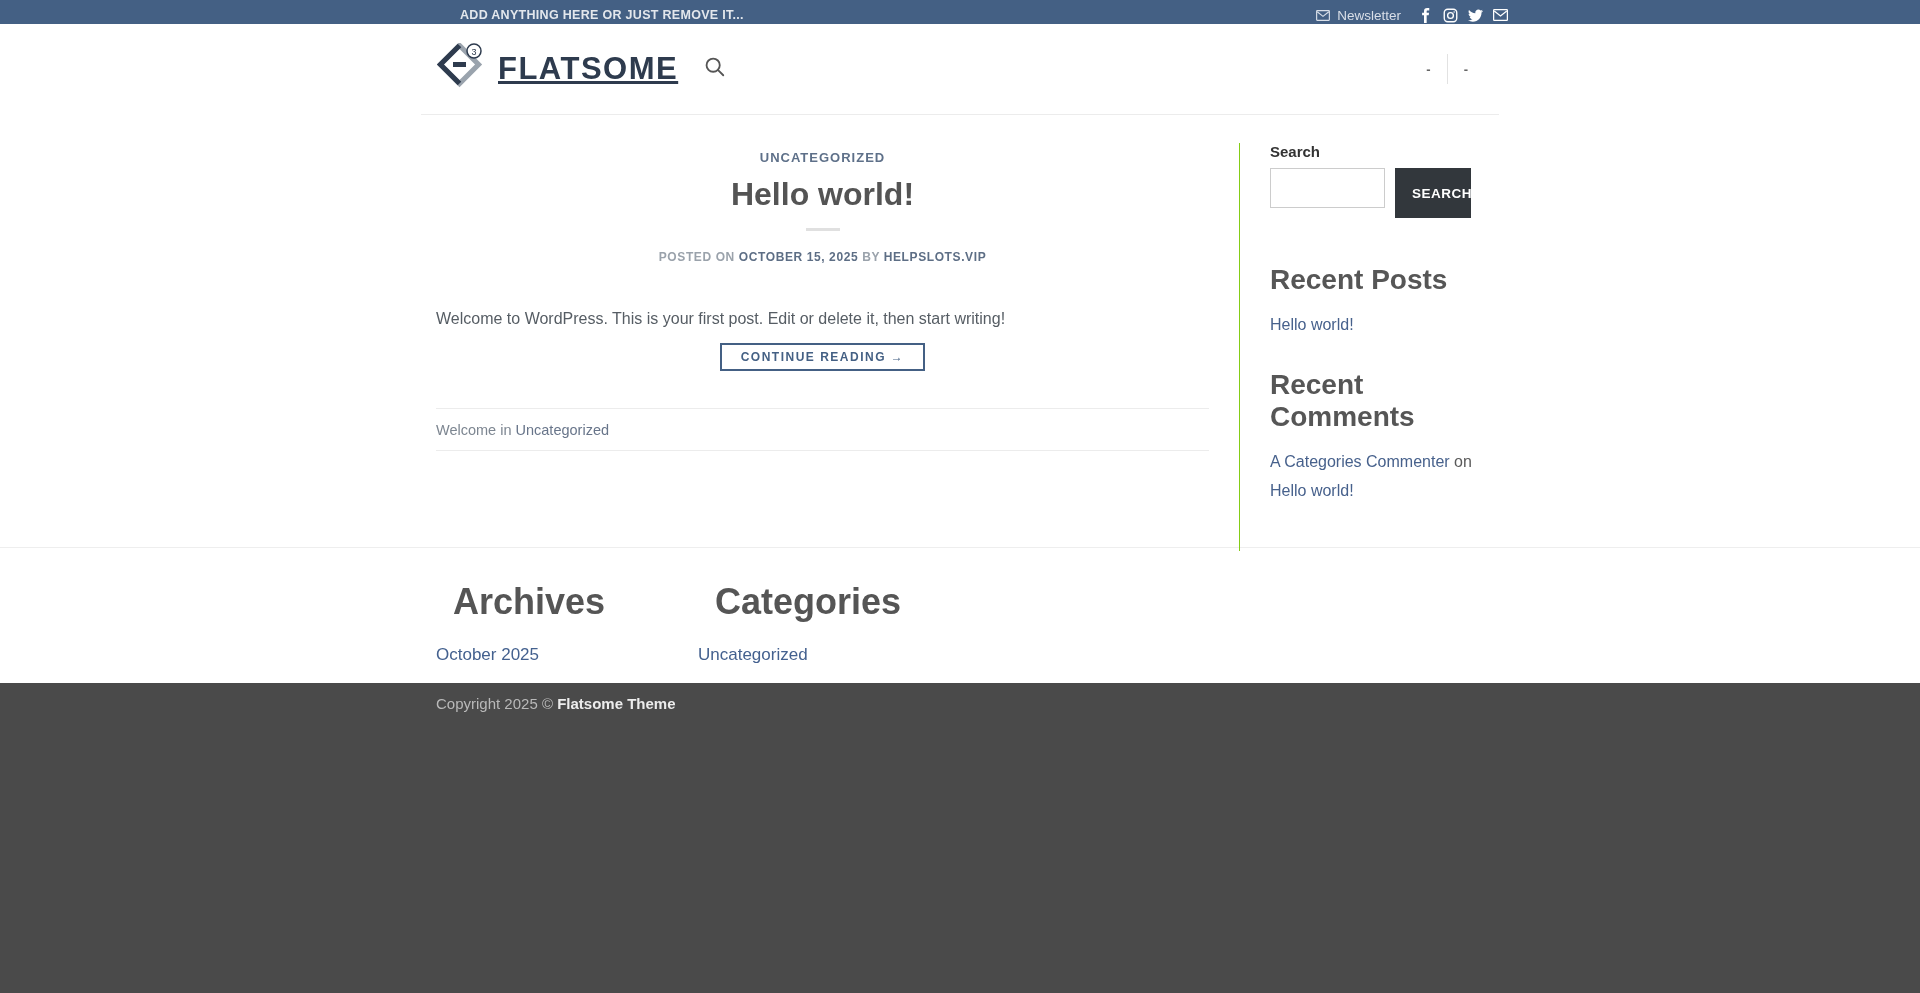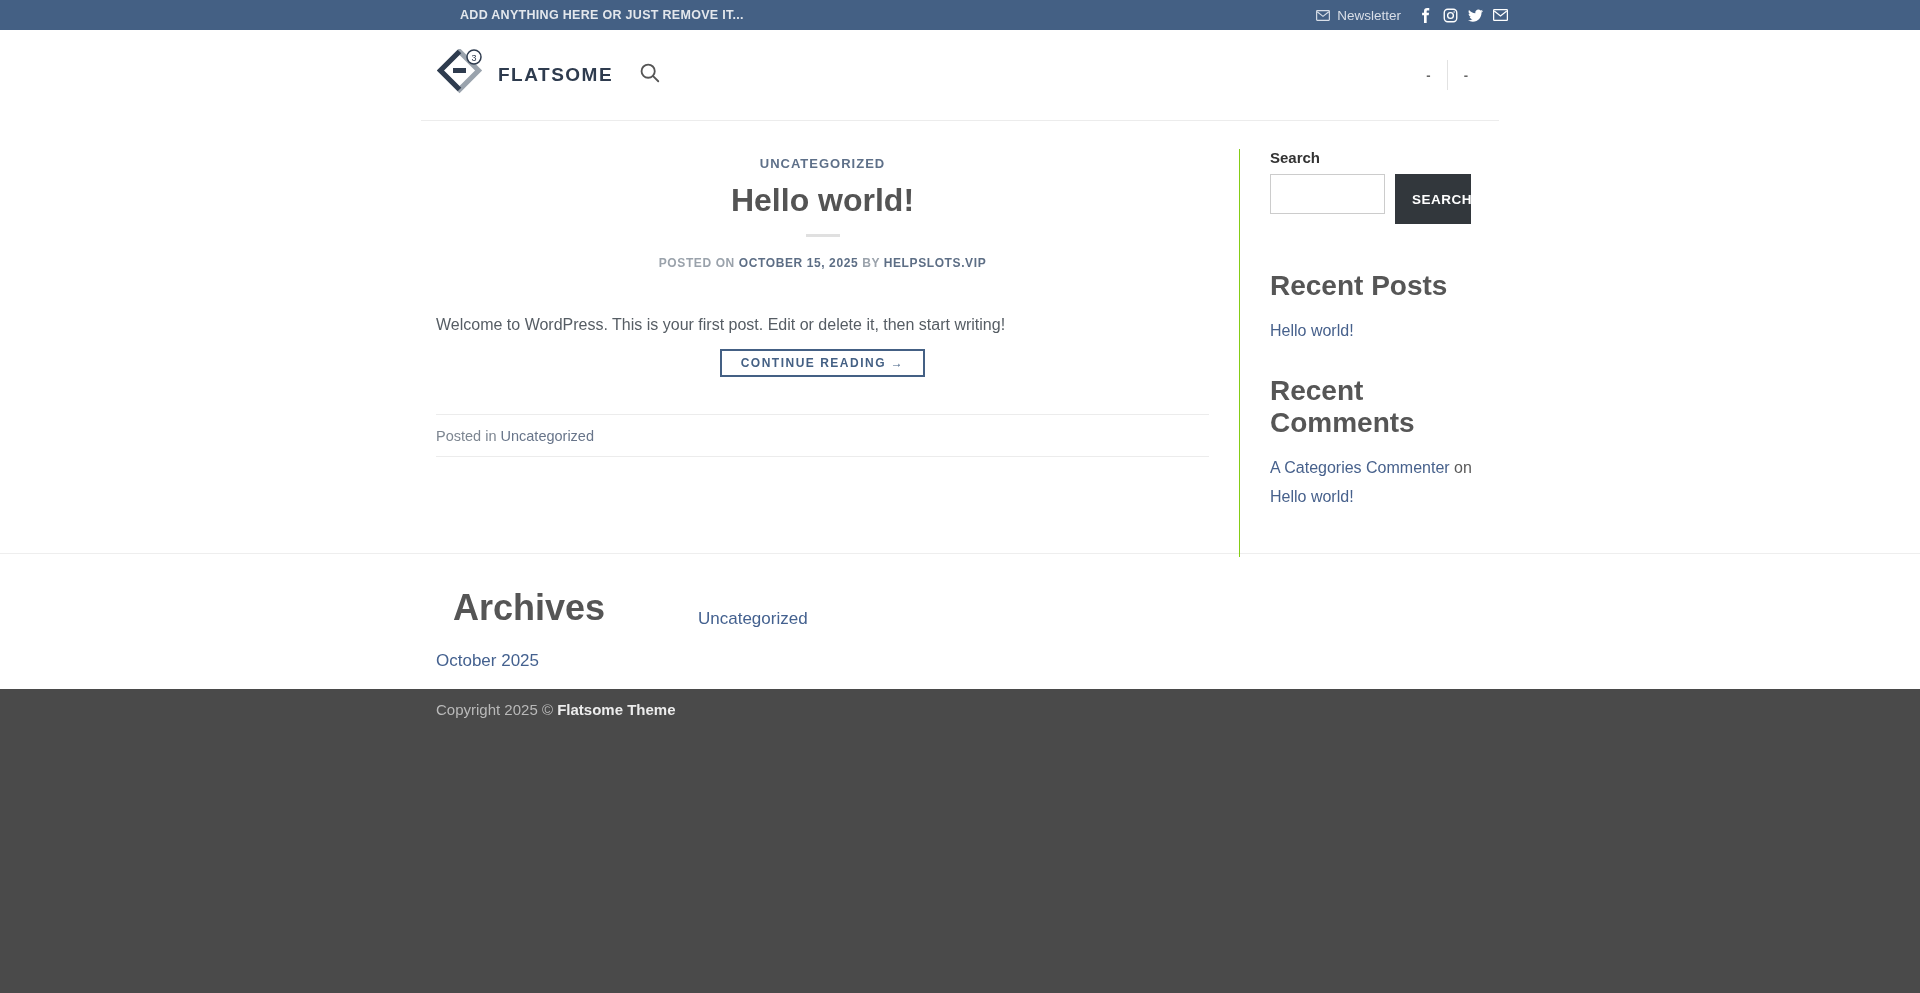--- a/index.html
+++ b/index.html
@@ -1,34 +1,34 @@
 <!DOCTYPE html>
 <html><head>
 <meta charset="utf-8">
 <style>
   * { margin:0; padding:0; box-sizing:border-box; }
   html,body { width:1920px; height:993px; background:#fff; overflow:hidden;
               font-family:"Liberation Sans","DejaVu Sans",sans-serif; }
   .container { width:1078px; margin:0 auto; padding:0 15px; }
 
   
-  .topbar { height:30px; background:#446084;padding-left:48px; }
+  .topbar { height:24px; background:#446084;padding-left:48px; }
   .topbar .container { height:30px; display:flex; align-items:center; justify-content:space-between; }
   .topbar-left { color:rgba(255,255,255,.85); font-size:12.5px; font-weight:bold; letter-spacing:.3px; }
   .topbar-right { display:flex; align-items:center; gap:16px; }
   .newsletter { display:flex; align-items:center; gap:7px; color:#d9dfe8; font-size:13.5px; cursor:pointer;justify-content:center; }
   .social { display:flex; align-items:center; gap:9px; }
   .social .sicon { display:flex; align-items:center; justify-content:center; width:16px; height:16px; cursor:pointer; }
   .sicon svg { display:block; }
 
   
   .header { height:91px; background:#fff; }
   .header .container { height:100%; display:flex; align-items:center; border-bottom:1px solid #ececec; }
   .logo { display:flex; align-items:center; gap:12px; cursor:pointer; }
-  .logo-text { font-size:19px; font-weight:bold; color:#2e3b4e; letter-spacing:1.5px; }
+  .logo-text { font-size:31px; font-weight:bold; color:#2e3b4e; letter-spacing:1.5px;text-decoration:underline; }
   .hdr-search { margin-left:26px; display:flex; align-items:center; cursor:pointer; }
   .hdr-nav { margin-left:auto; display:flex; align-items:center; }
   .hdr-nav .nav-item { color:#666; font-size:13px; font-weight:bold; padding:0 16px; cursor:pointer; }
   .hdr-nav .nav-divider { width:1px; height:30px; background:#e2e2e2; }
 
   
   .main-section { height:432px; }
   .main-row { display:flex; height:100%; }
   .article-col { flex:1; padding-right:30px; }
   .sidebar-col { width:245px; padding-left:30px; margin-top:28px; border-left:1px solid #84cc16;
@@ -172,21 +172,21 @@
       </div>
       <p class="post-excerpt">Welcome to WordPress. This is your first post. Edit or delete it, then start writing!</p>
       <div class="btn-row">
         <button class="btn-continue">
           <span>CONTINUE READING</span>
           <span>→</span>
         </button>
       </div>
       <hr class="post-hr">
       <div class="posted-in">
-        <span>Posted in</span>
+        <span>Welcome in</span>
         <a>Uncategorized</a>
       </div>
       <hr class="post-hr" style="margin-top:0;">
     </div>
 
     <div class="sidebar-col">
       <div class="search-label">Search</div>
       <div class="search-row">
         <input class="search-input" type="text" style="">
         <button class="search-btn">SEARCH</button>
@@ -214,20 +214,21 @@
 
 <div class="footer-widgets">
   <div class="container">
     <div class="f-col">
       <h2 class="f-title">Archives</h2>
       <div class="f-list">
         <a>October 2025</a>
       </div>
     </div>
     <div class="f-col">
+      <h2 class="f-title">Categories</h2>
       <div class="f-list">
         <a>Uncategorized</a>
       </div>
     </div>
     <div class="f-col"></div>
     <div class="f-col"></div>
   </div>
 </div>
 
 <div class="abs-footer">

